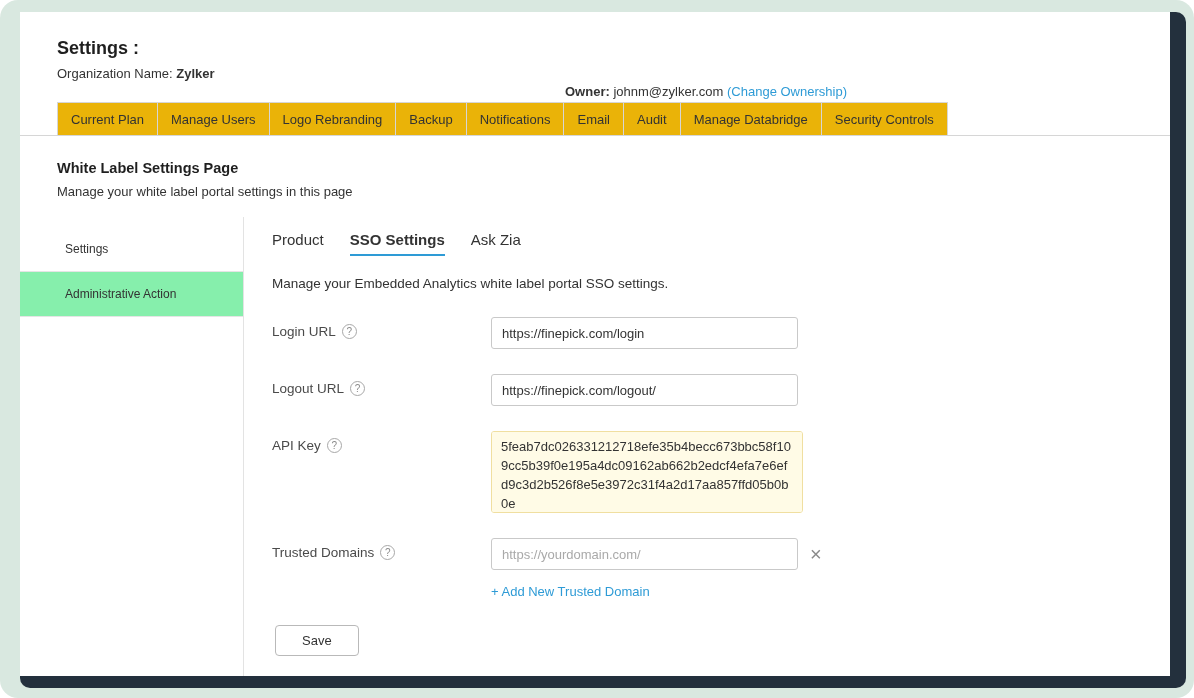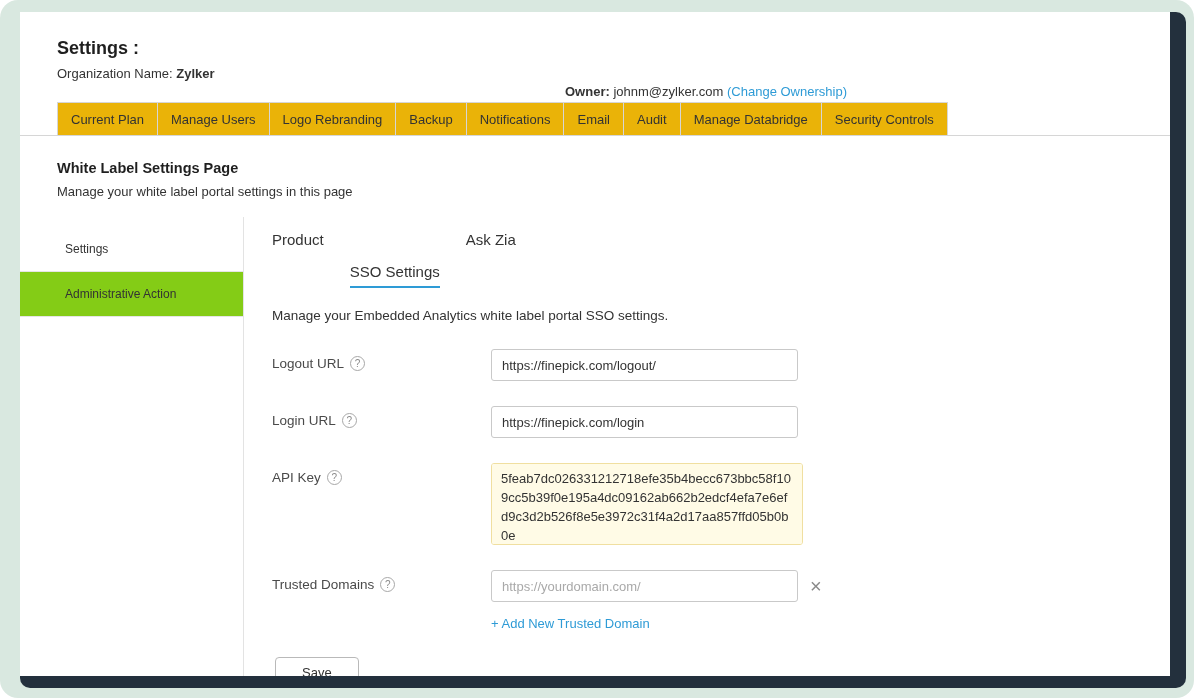--- a/index.html
+++ b/index.html
@@ -25,26 +25,26 @@
   .tab.active { background:#fff; border-top:2px solid var(--accent); height:36px; line-height:33px; margin-bottom:-1px; font-weight:normal; }
 
   
   .section-heading { margin:24px 0 0 37px; font-size:14.5px; font-weight:bold; color:#1f1f1f; }
   .section-sub { margin:8px 0 0 37px; font-size:13px; color:#333; }
 
   
   .content { display:flex; margin-top:18px; min-height:468px; }
   .sidebar { width:224px; border-right:1px solid #e3e3e3; padding-top:10px; }
   .side-item { padding:15px 0 15px 45px; font-size:12px; color:#333; cursor:pointer; }
-  .side-item.boxed { border-top:1px solid #e5e5e5; border-bottom:1px solid #e5e5e5; background:#84cc16; }
+  .side-item.boxed { border-top:1px solid #e5e5e5; border-bottom:1px solid #e5e5e5; background:#86efac; }
 
   .main { flex:1; padding:14px 0 0 28px; }
   .subtabs { display:flex; gap:26px; }
   .subtab { font-size:15px; color:#333; padding-bottom:6px; cursor:pointer; border-bottom:2px solid transparent; }
-  .subtab.active { font-weight:normal; border-bottom:2px solid var(--accent);margin-top:32px; }
+  .subtab.active { font-weight:bold; border-bottom:2px solid var(--accent); }
   .sso-desc { margin-top:20px; font-size:13.5px; color:#333; }
 
   .form { margin-top:26px; }
   .form-row { display:flex; margin-bottom:25px; }
   .label-col { width:219px; padding-top:7px; font-size:13.5px; color:#4a4a4a; }
   .help-icon { display:inline-block; width:15px; height:15px; line-height:13px; text-align:center; border:1px solid #a8a8a8; border-radius:50%; color:#8a8a8a; font-size:10px; margin-left:6px; vertical-align:1px; cursor:default; }
   .text-input { width:307px; height:32px; border:1px solid #c9c9c9; border-radius:3px; font-size:13px; color:#333; padding:0 10px; font-family:"Liberation Sans", sans-serif; outline:none; }
   .text-input::placeholder { color:#a9a9a9; }
   .api-textarea { width:312px; height:82px; background:#fffbe6; border:1px solid #f0dfa0; border-radius:3px; font-size:13px; line-height:19px; color:#333; padding:5px 9px; resize:none; font-family:"Liberation Sans", sans-serif; word-break:break-all; outline:none; }
   .trusted-field { display:flex; align-items:center; }
@@ -92,27 +92,27 @@
             <div class="subtab">Product</div>
             <div class="subtab active">SSO Settings</div>
             <div class="subtab">Ask Zia</div>
           </div>
 
           <div class="sso-desc">Manage your Embedded Analytics white label portal SSO settings.</div>
 
           <div class="form">
 
             <div class="form-row">
-              <div class="label-col"><span>Logout URL</span><span class="help-icon">?</span></div>
-              <input class="text-input" type="text" value="https://finepick.com/logout/" style="">
+              <div class="label-col"><span>Login URL</span><span class="help-icon">?</span></div>
+              <input class="text-input" type="text" value="https://finepick.com/login" style="">
             </div>
 
             <div class="form-row">
-              <div class="label-col"><span>Login URL</span><span class="help-icon">?</span></div>
-              <input class="text-input" type="text" value="https://finepick.com/login" style="">
+              <div class="label-col"><span>Logout URL</span><span class="help-icon">?</span></div>
+              <input class="text-input" type="text" value="https://finepick.com/logout/" style="">
             </div>
 
             <div class="form-row">
               <div class="label-col"><span>API Key</span><span class="help-icon">?</span></div>
               <textarea class="api-textarea" style="">5feab7dc026331212718efe35b4becc673bbc58f109cc5b39f0e195a4dc09162ab662b2edcf4efa7e6efd9c3d2b526f8e5e3972c31f4a2d17aa857ffd05b0b0e</textarea>
             </div>
 
             <div class="form-row">
               <div class="label-col"><span>Trusted Domains</span><span class="help-icon">?</span></div>
               <div>

